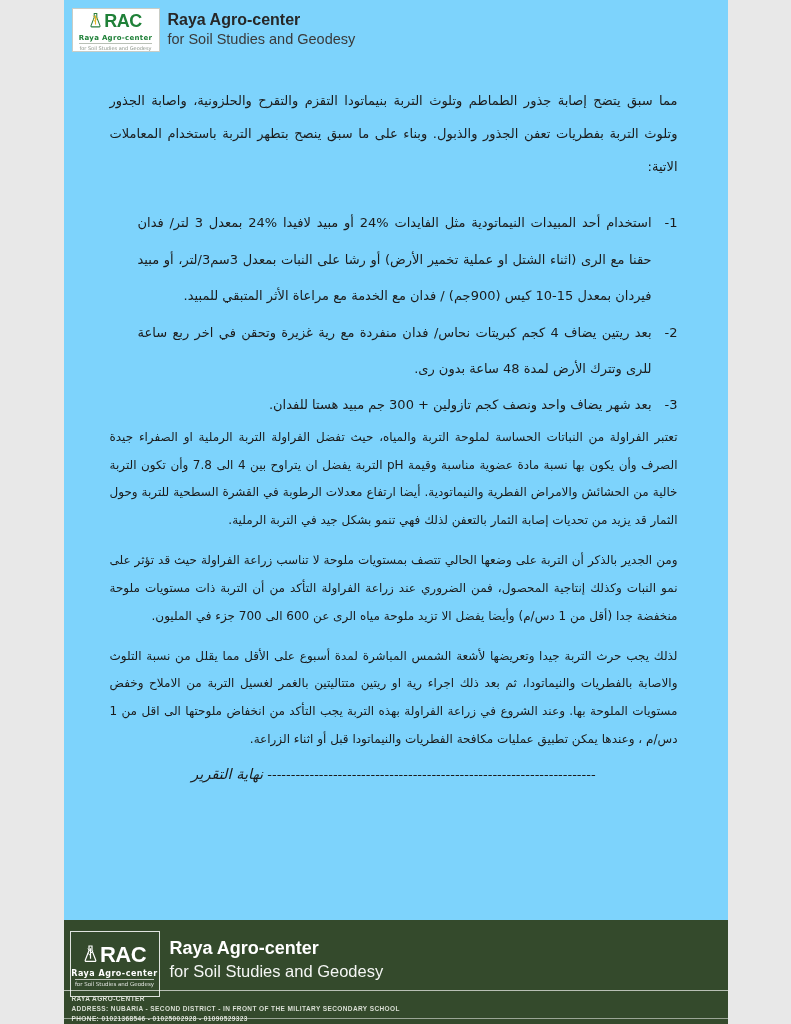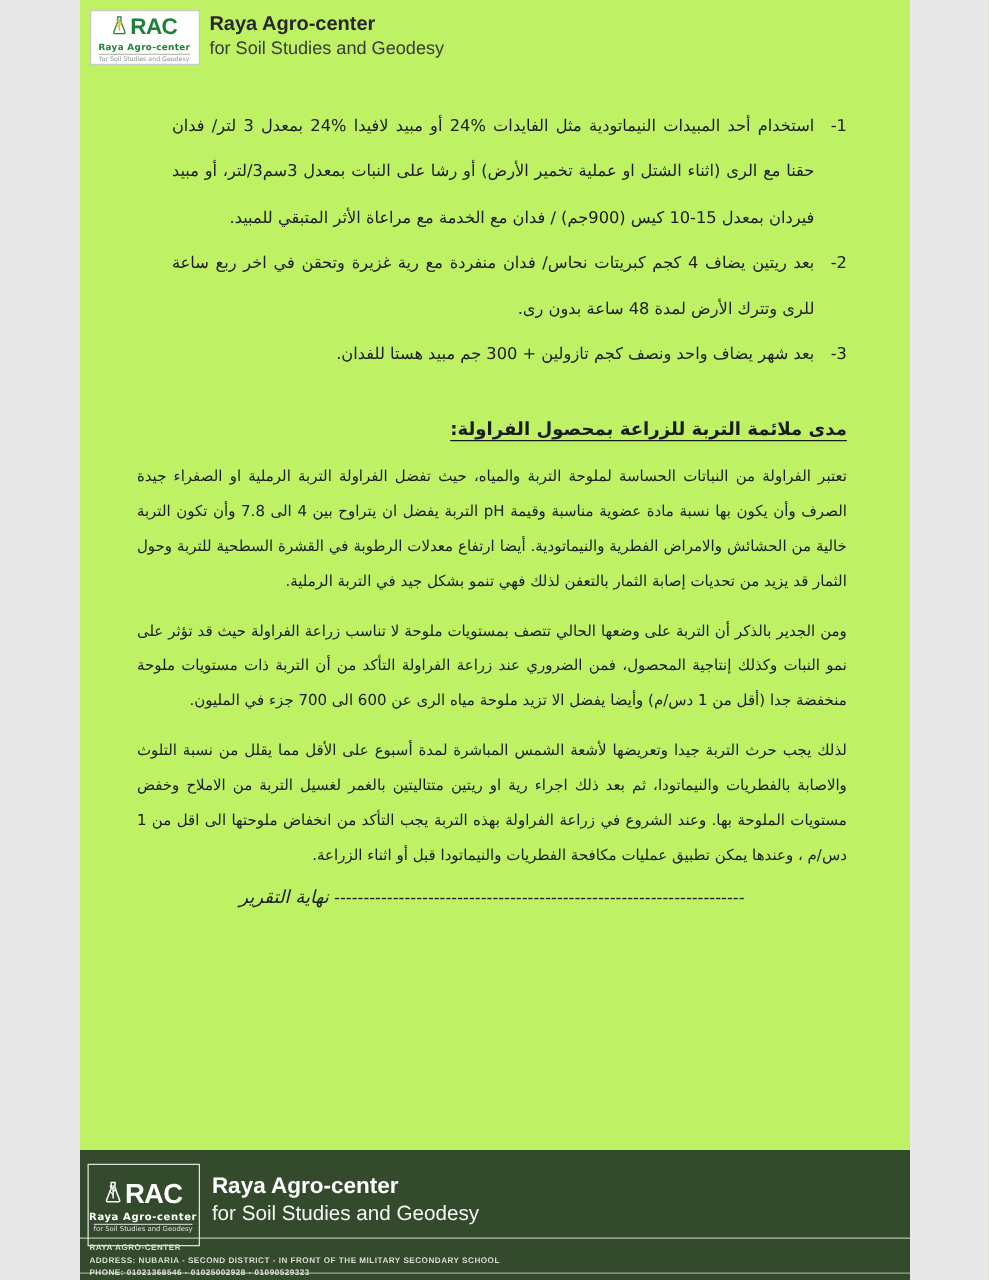--- a/index.html
+++ b/index.html
@@ -2,21 +2,21 @@
 <html><head>
 <meta charset="utf-8">
 <style>
   * { box-sizing: border-box; margin: 0; padding: 0; }
   html, body { background: #e8e8e8; }
   body { font-family: "DejaVu Sans", sans-serif; }
   .page {
     position: relative;
     width: 664px; height: 1024px;
     margin: 0 auto;
-    background: #bef264;
+    background: #7dd3fc;
     overflow: hidden;
     color: #1b1b1b;
   }
 
   
   .logo-box {
     position: absolute; left: 8px; top: 8px;
     width: 88px; height: 44px;
     border: 1px solid #c9cdc6;
     display: flex; flex-direction: column; align-items: center; justify-content: center;
@@ -100,37 +100,37 @@
       <div class="logo-caption">Raya Agro-center</div>
       <div class="logo-subcaption">for Soil Studies and Geodesy</div>
     </div>
     <div class="brand">
       <div class="brand-name">Raya Agro-center</div>
       <div class="brand-sub">for Soil Studies and Geodesy</div>
     </div>
   </header>
 
   <main dir="rtl" lang="ar">
+    <p class="intro">مما سبق يتضح إصابة جذور الطماطم وتلوث التربة بنيماتودا التقزم والتقرح والحلزونية، واصابة الجذور وتلوث التربة بفطريات تعفن الجذور والذبول. وبناء على ما سبق ينصح بتطهر التربة باستخدام المعاملات الاتية:</p>
 
     <div class="treatments">
       <div class="t-item">
         <span class="t-num">1-</span>
         <span class="t-text">استخدام أحد المبيدات النيماتودية مثل الفايدات %24 أو مبيد لافيدا %24 بمعدل 3 لتر/ فدان حقنا مع الرى (اثناء الشتل او عملية تخمير الأرض) أو رشا على النبات بمعدل 3سم3/لتر، أو مبيد فيردان بمعدل 15-10 كيس (900جم) / فدان مع الخدمة مع مراعاة الأثر المتبقي للمبيد.</span>
       </div>
       <div class="t-item">
         <span class="t-num">2-</span>
         <span class="t-text">بعد ريتين يضاف 4 كجم كبريتات نحاس/ فدان منفردة مع رية غزيرة وتحقن في اخر ربع ساعة للرى وتترك الأرض لمدة 48 ساعة بدون رى.</span>
       </div>
       <div class="t-item">
         <span class="t-num">3-</span>
         <span class="t-text">بعد شهر يضاف واحد ونصف كجم تازولين + 300 جم مبيد هستا للفدان.</span>
       </div>
     </div>
 
-    <h2 class="section-heading">مدى ملائمة التربة للزراعة بمحصول الفراولة:</h2>
 
     <p class="para">تعتبر الفراولة من النباتات الحساسة لملوحة التربة والمياه، حيث تفضل الفراولة التربة الرملية او الصفراء جيدة الصرف وأن يكون بها نسبة مادة عضوية مناسبة وقيمة pH التربة يفضل ان يتراوح بين 4 الى 7.8 وأن تكون التربة خالية من الحشائش والامراض الفطرية والنيماتودية. أيضا ارتفاع معدلات الرطوبة في القشرة السطحية للتربة وحول الثمار قد يزيد من تحديات إصابة الثمار بالتعفن لذلك فهي تنمو بشكل جيد في التربة الرملية.</p>
     <p class="para">ومن الجدير بالذكر أن التربة على وضعها الحالي تتصف بمستويات ملوحة لا تناسب زراعة الفراولة حيث قد تؤثر على نمو النبات وكذلك إنتاجية المحصول، فمن الضروري عند زراعة الفراولة التأكد من أن التربة ذات مستويات ملوحة منخفضة جدا (أقل من 1 دس/م) وأيضا يفضل الا تزيد ملوحة مياه الرى عن 600 الى 700 جزء في المليون.</p>
     <p class="para">لذلك يجب حرث التربة جيدا وتعريضها لأشعة الشمس المباشرة لمدة أسبوع على الأقل مما يقلل من نسبة التلوث والاصابة بالفطريات والنيماتودا، ثم بعد ذلك اجراء رية او ريتين متتاليتين بالغمر لغسيل التربة من الاملاح وخفض مستويات الملوحة بها. وعند الشروع في زراعة الفراولة بهذه التربة يجب التأكد من انخفاض ملوحتها الى اقل من 1 دس/م ، وعندها يمكن تطبيق عمليات مكافحة الفطريات والنيماتودا قبل أو اثناء الزراعة.</p>
 
     <div class="end-line">
       <span class="dashes">----------------------------------------------------------------------</span>
       <span class="end-text">نهاية التقرير</span>
     </div>
   </main>

